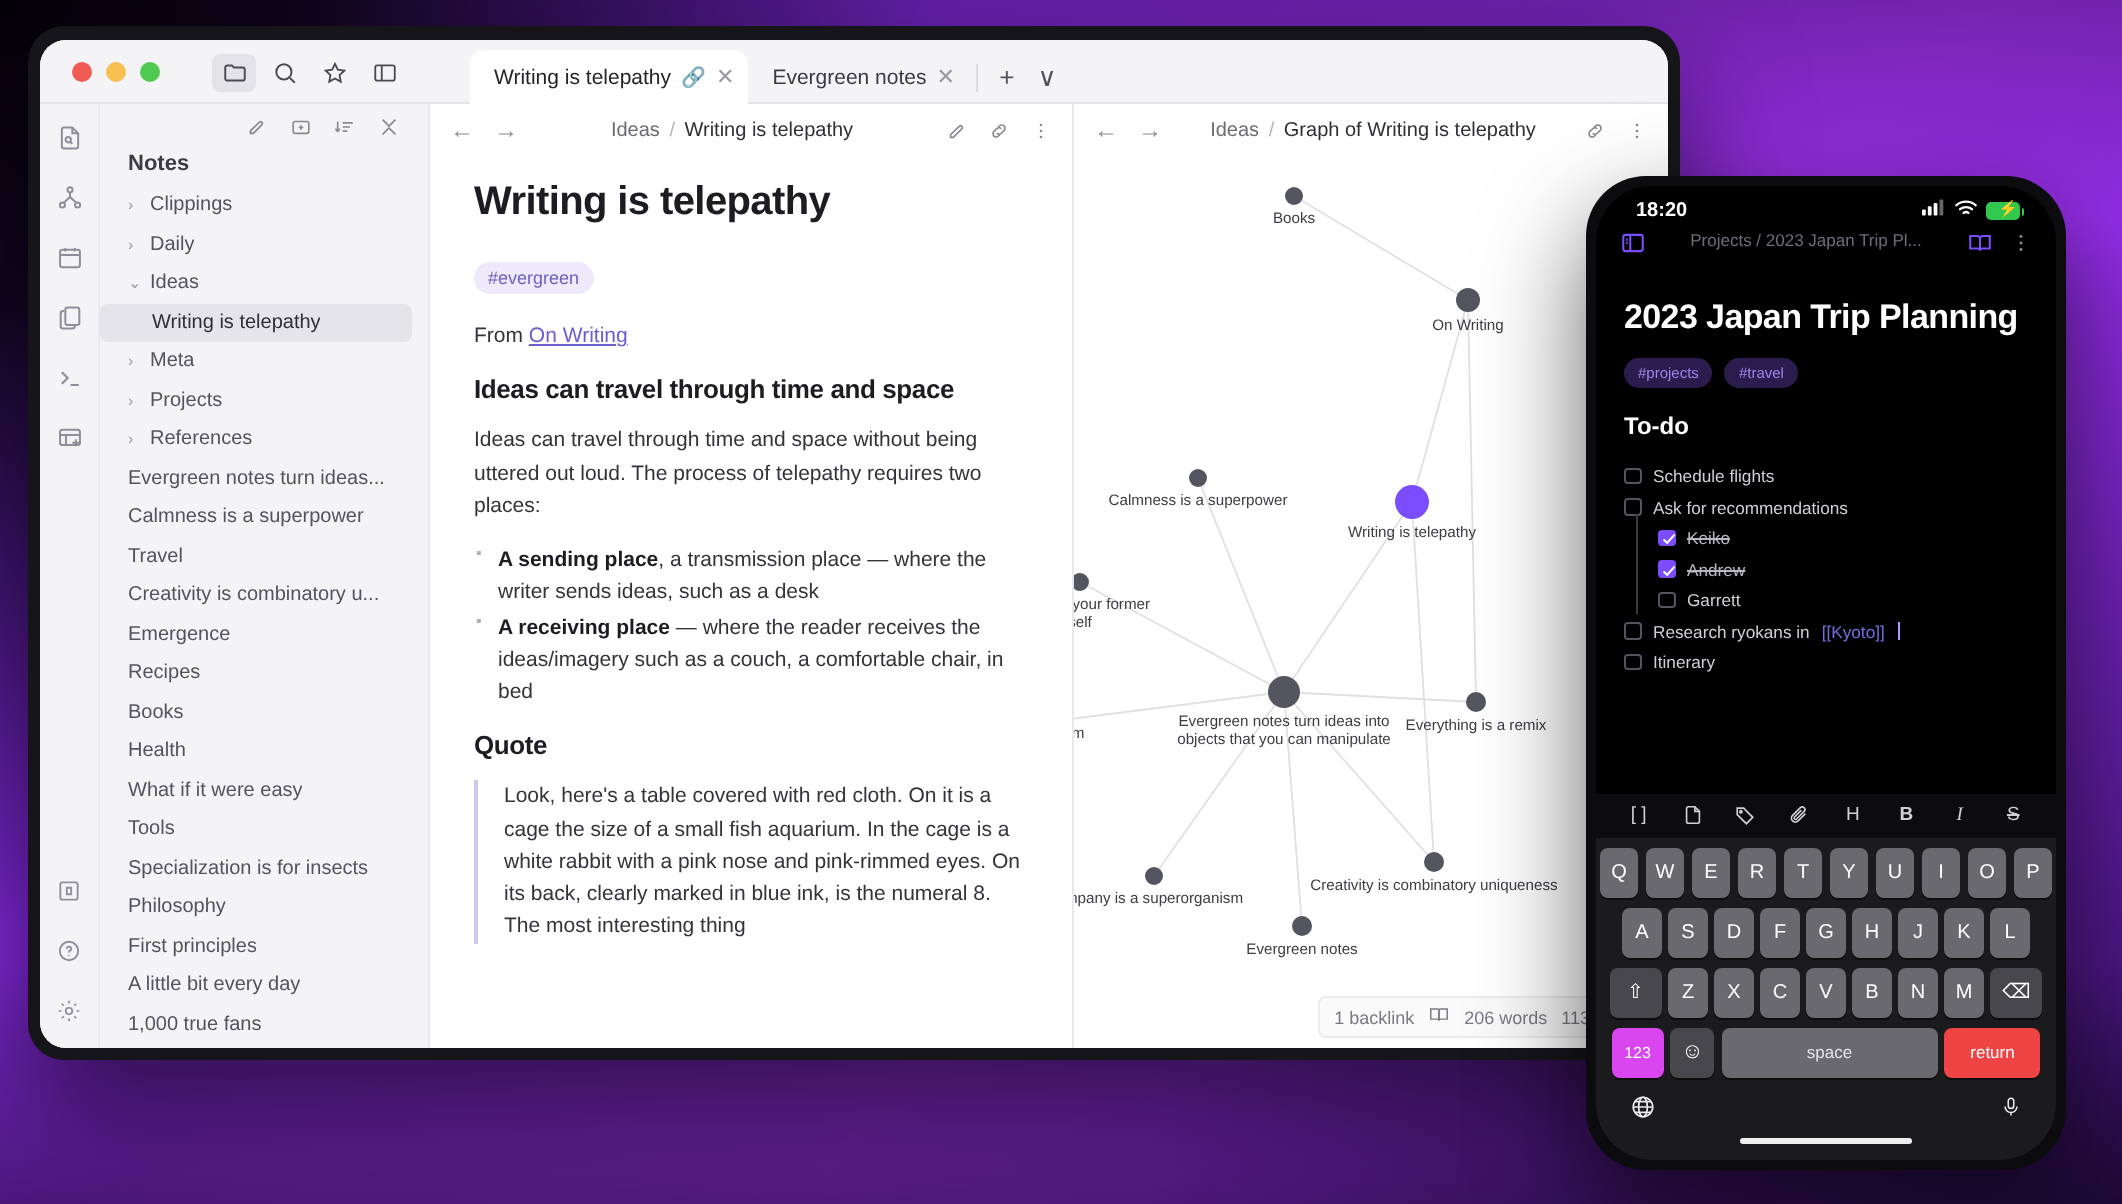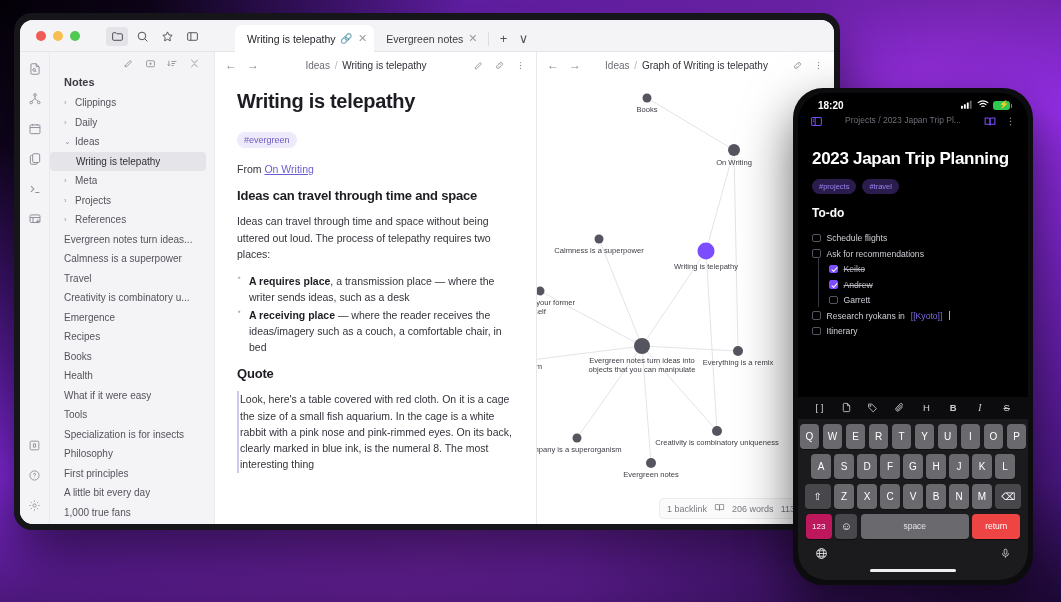--- a/index.html
+++ b/index.html
@@ -123,21 +123,21 @@
   .doc a { color: #6b5ed0; }
   .doc h2 { font-size: 13px; color: #1c1c22; margin: 4px 0 10px 0; letter-spacing: -.2px; }
   .doc ul { list-style: none; margin-bottom: 11px; }
   .doc li {
     font-size: 10.5px; color: #33333b; line-height: 1.55;
     padding-left: 12px; position: relative; margin-bottom: 1px;
   }
   .doc li::before { content: "▪"; position: absolute; left: 1px; top: -1px; color: #b0b0b8; font-size: 8px; }
   .doc li b { color: #1c1c22; }
   .quote {
-    border-left: 2px solid #cfc7ee; padding-left: 1px;
+    border-left: 2px solid #cfc7ee; padding-left: 13px;
     font-size: 10.5px; color: #33333b; line-height: 1.55;
   }
 
   
   .graph-pane { width: 297px; flex: none; background: #fff; display: flex; flex-direction: column; position: relative; }
   .graph-canvas { flex: 1; position: relative; overflow: hidden; }
   .graph-canvas svg { position: absolute; inset: 0; }
   .gnode-label { font-size: 7.6px; fill: #3d3d45; font-family: "Liberation Sans", sans-serif; }
   .statusbar {
     position: absolute; right: 6px; bottom: 5px;
@@ -211,21 +211,21 @@
   .krow { display: flex; justify-content: center; gap: 3.5px; margin-bottom: 5px; }
   .key {
     background: #6a6a6e; color: #fff; border-radius: 4px;
     font-size: 10px; height: 25px; min-width: 19.5px;
     display: flex; align-items: center; justify-content: center;
     box-shadow: 0 1px 0 rgba(0,0,0,.45);
   }
   .key.wide { min-width: 26px; background: #48484c; }
   .key.space { flex: 1; max-width: 108px; font-size: 8.5px; color: #e4e4e8; }
   .key.ret { min-width: 48px; background: #ef4444; font-size: 8.5px; }
-  .key.num { min-width: 26px; background: #be185d; font-size: 8px; }
+  .key.num { min-width: 26px; background: #d946ef; font-size: 8px; }
   .key.emoji { min-width: 22px; background: #48484c; font-size: 11px; }
   .kb-bottom { display: flex; align-items: center; justify-content: space-between; padding: 3px 14px 2px 14px; }
   .kb-bottom .gi { color: #e9e9ee; font-size: 13px; }
   .home-ind { width: 86px; height: 3.5px; background: #eee; border-radius: 2px; margin: 4px auto 5px auto; }
 </style>
 </head>
 <body>
 
 <div class="bg-vignette"></div>
 
@@ -476,21 +476,21 @@
       </div>
 
       <div class="doc">
         <h1>Writing is telepathy</h1>
         <div class="tagpill">#evergreen</div>
         <p><span>From</span>
           <a href="#">On Writing</a></p>
         <h2>Ideas can travel through time and space</h2>
         <p>Ideas can travel through time and space without being uttered out loud. The process of telepathy requires two places:</p>
         <ul>
-          <li><b>A requires place</b><span>, a transmission place — where the writer sends ideas, such as a desk</span></li>
+          <li><b>A sending place</b><span>, a transmission place — where the writer sends ideas, such as a desk</span></li>
           <li><b>A receiving place</b><span> — where the reader receives the ideas/imagery such as a couch, a comfortable chair, in bed</span></li>
         </ul>
         <h2>Quote</h2>
         <div class="quote">Look, here's a table covered with red cloth. On it is a cage the size of a small fish aquarium. In the cage is a white rabbit with a pink nose and pink-rimmed eyes. On its back, clearly marked in blue ink, is the numeral 8. The most interesting thing</div>
       </div>
     </div>
 
     <div class="graph-pane">
       <div class="pane-head" style="height:26px">
         <span class="nav-btn">←</span>

